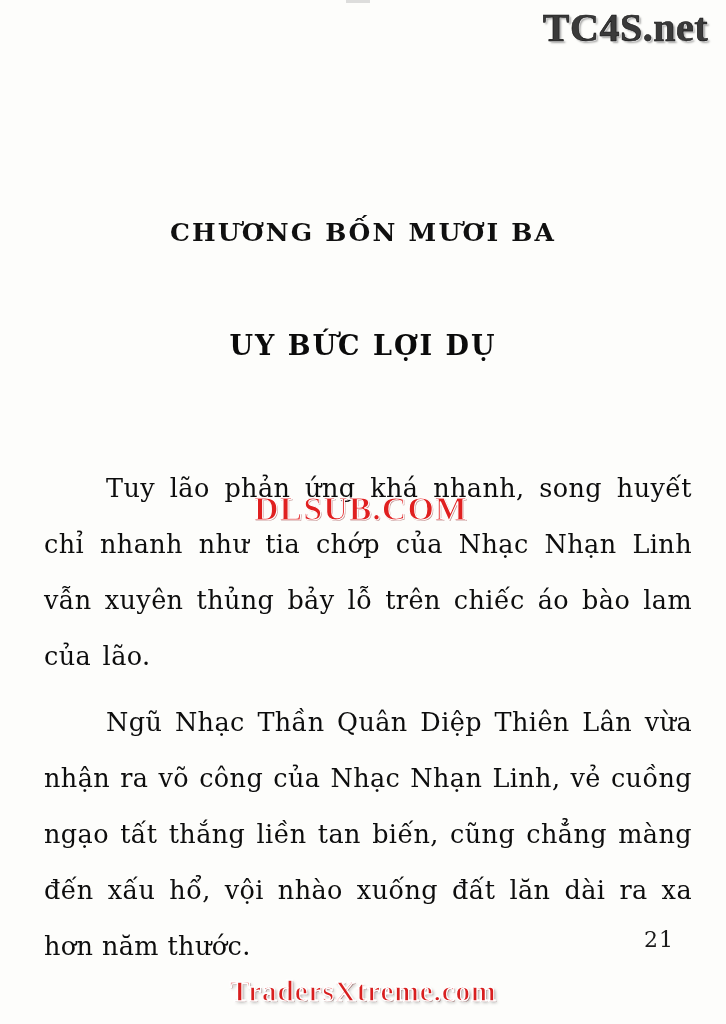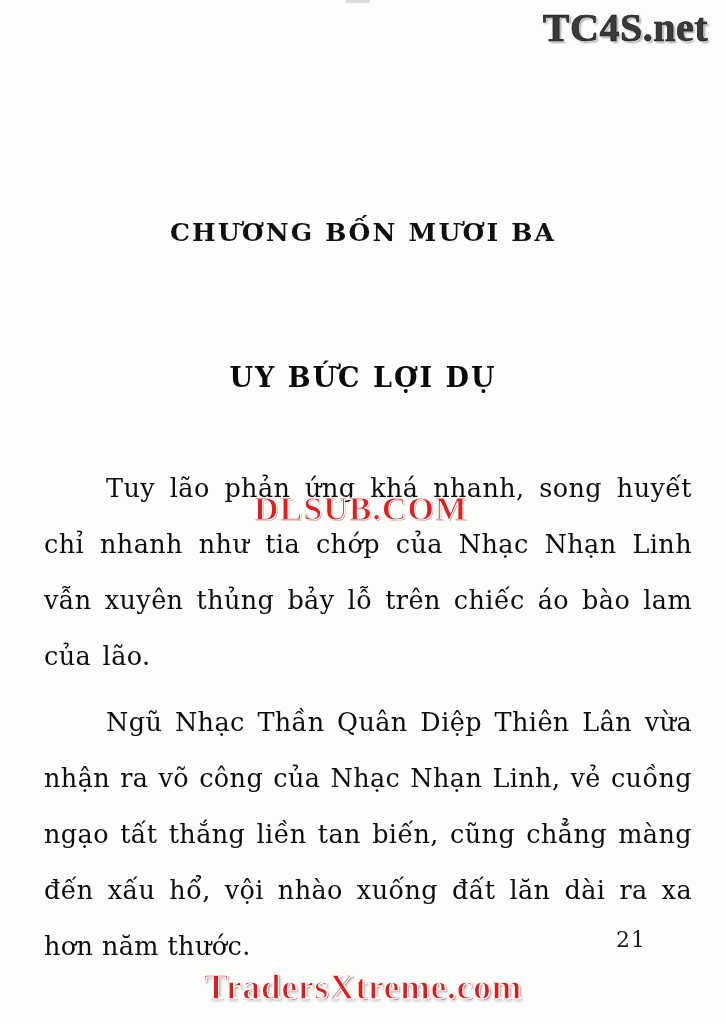--- a/index.html
+++ b/index.html
@@ -66,21 +66,20 @@
     position: absolute;
     top: 330px;
     left: 0;
     width: 726px;
     text-align: center;
     font-family: "DejaVu Serif", serif;
     font-weight: bold;
     font-size: 27px;
     letter-spacing: 2px;
     color: #0b0b0b;
-    margin-top: 32px;
   }
 
   .body-text {
     position: absolute;
     top: 442px;
     left: 44px;
     width: 648px;
   }
 
   .para {
@@ -116,33 +115,33 @@
 
   
   .wm-bottom {
     position: absolute;
     bottom: 16px;
     left: 0;
     width: 726px;
     text-align: center;
     font-family: "Liberation Serif", serif;
     font-weight: bold;
-    font-size: 36px;
+    font-size: 30px;
     letter-spacing: 0.5px;
     color: #d81f1f;
     -webkit-text-stroke: 1.4px #ffffff;
     text-shadow:
       1px 1px 0 rgba(90,0,0,0.5),
       2px 2px 3px rgba(0,0,0,0.25);
     white-space: nowrap;
   }
 
   .page-number {
     position: absolute;
-    right: 80px;
+    right: 52px;
     bottom: 72px;
     font-family: "DejaVu Serif", serif;
     font-size: 22px;
     color: #1a1a1a;
     letter-spacing: 1px;
   }
 </style>
 </head>
 <body>
 

